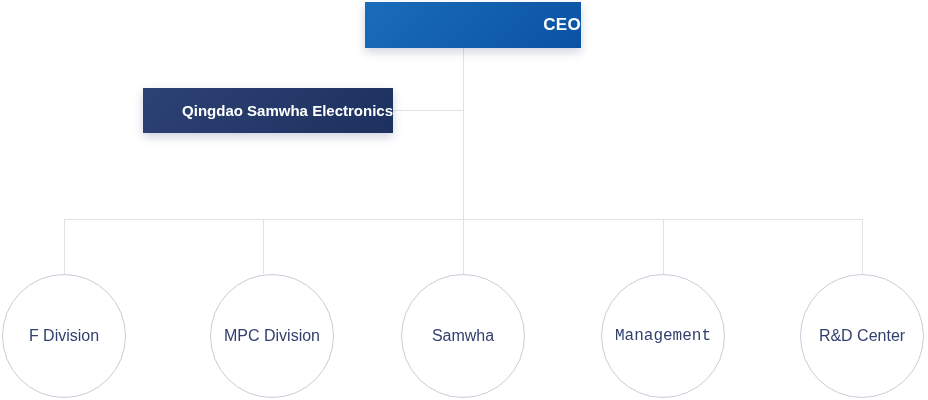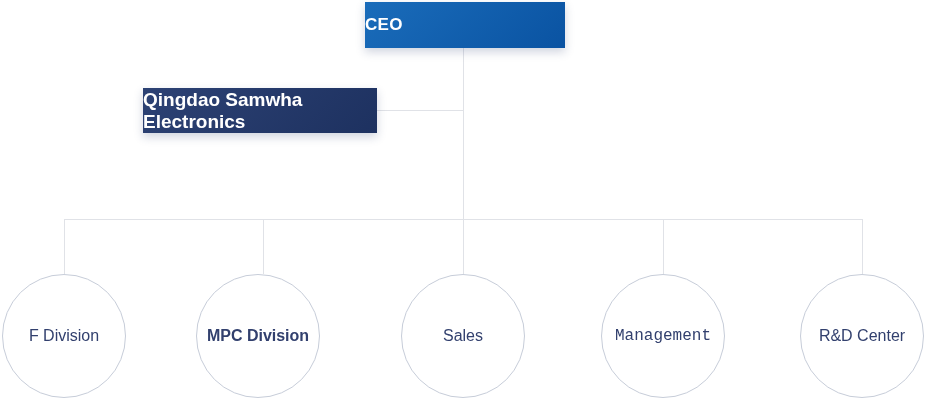--- a/index.html
+++ b/index.html
@@ -16,40 +16,41 @@
     overflow: hidden;
   }
   .line {
     position: absolute;
     background: #e0e2e7;
   }
   .node-box {
     position: absolute;
     display: flex;
     align-items: center;
-    justify-content: flex-start;
+    justify-content: flex-end;
     color: #ffffff;
     font-weight: bold;
     box-shadow: 0 4px 9px rgba(40, 60, 110, 0.22);
+    padding-left: 16px;
   }
   .ceo-box {
     left: 365px;
     top: 2px;
     width: 200px;
     height: 46px;
     font-size: 17px;
     letter-spacing: 0.3px;
     background: linear-gradient(135deg, #1a6cba 0%, #0a53a2 100%);
   }
   .affiliate-box {
     left: 143px;
     top: 88px;
     width: 234px;
     height: 45px;
-    font-size: 19px;
+    font-size: 15px;
     background: linear-gradient(135deg, #2d4274 0%, #1d3160 100%);
   }
   .circle-node {
     position: absolute;
     top: 274px;
     width: 124px;
     height: 124px;
     border: 1px solid #c7cdd9;
     border-radius: 50%;
     background: #ffffff;
@@ -67,21 +68,21 @@
   .v-ceo        { left: 463px; top: 48px;  width: 1px;   height: 171px; }
   .h-affiliate  { left: 345px; top: 110px; width: 118px; height: 1px;  }
   .h-branch     { left: 64px;  top: 219px; width: 799px; height: 1px;  }
   .v-drop       { top: 220px; width: 1px; height: 54px; }
   .v-drop-1 { left: 64px;  }
   .v-drop-2 { left: 263px; }
   .v-drop-3 { left: 463px; }
   .v-drop-4 { left: 663px; }
   .v-drop-5 { left: 862px; }
   .circle-1 { left: 2px;   }
-  .circle-2 { left: 196px; font-weight: bold; }
+  .circle-2 { left: 210px; }
   .circle-3 { left: 401px; }
   .circle-4 { left: 601px; font-family: Liberation Mono, monospace; }
   .circle-5 { left: 800px; align-items: center; }
 </style>
 </head>
 <body>
 
 <div class="canvas">
 
   <div class="line v-ceo"></div>
@@ -101,21 +102,21 @@
     <span>Qingdao Samwha Electronics</span>
   </div>
 
   <div class="circle-node circle-1">
     <span>F Division</span>
   </div>
   <div class="circle-node circle-2">
     <span>MPC Division</span>
   </div>
   <div class="circle-node circle-3">
-    <span>Sales</span>
+    <span>Samwha</span>
   </div>
   <div class="circle-node circle-4">
     <span>Management</span>
   </div>
   <div class="circle-node circle-5">
     <span>R&amp;D Center</span>
   </div>
 
 </div>
 

